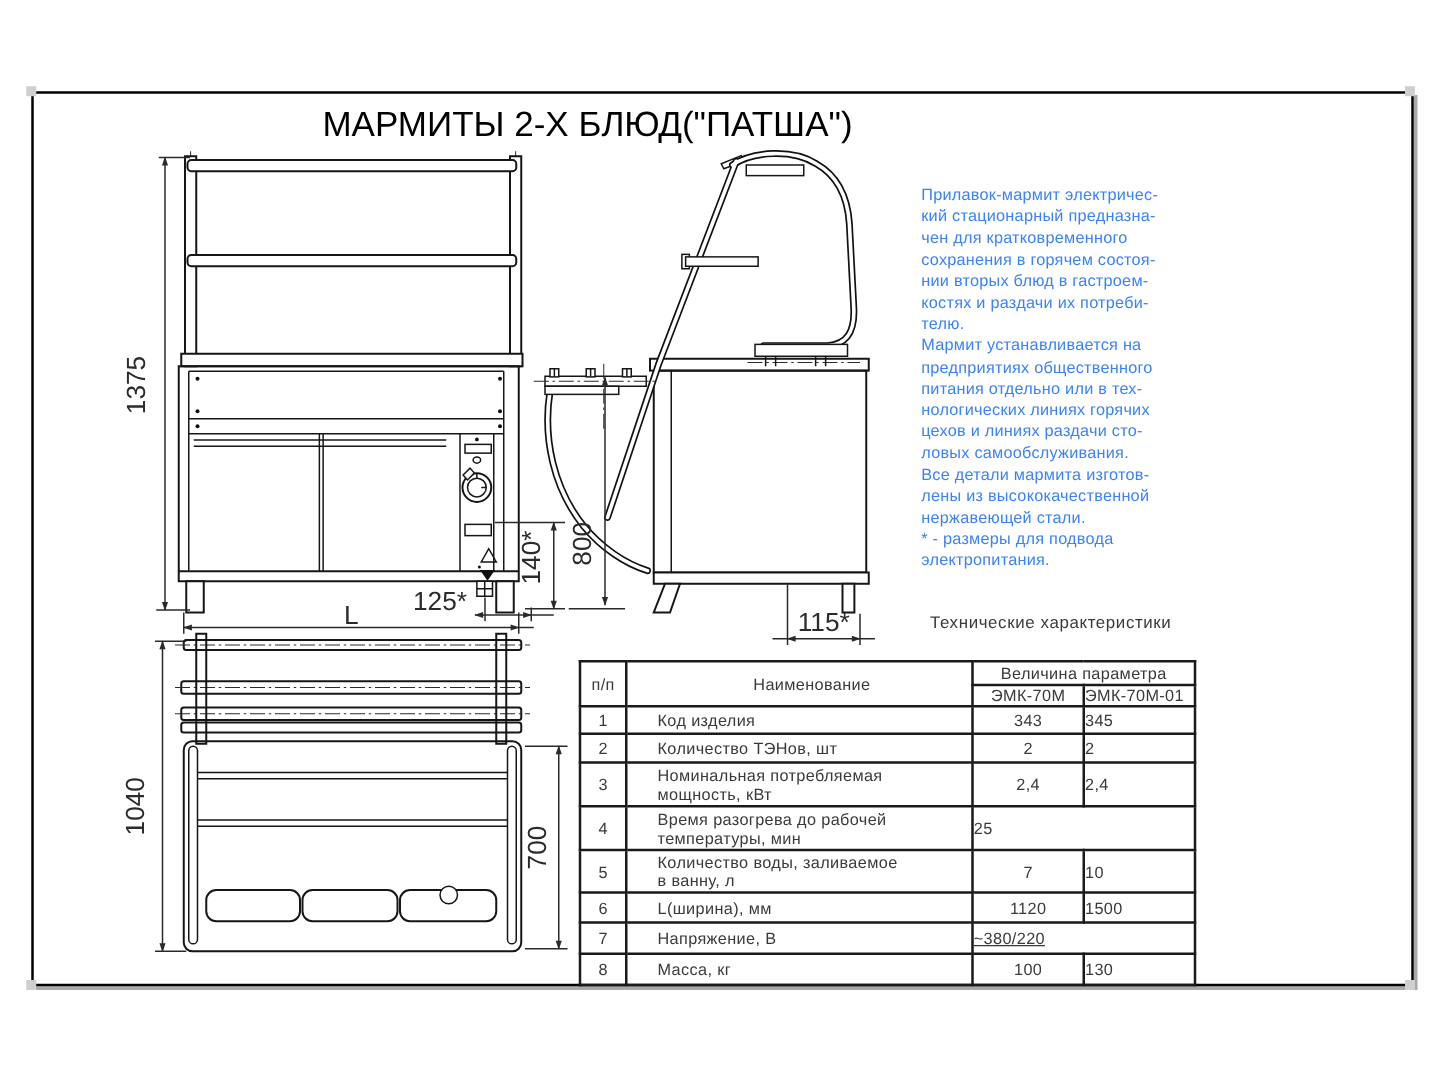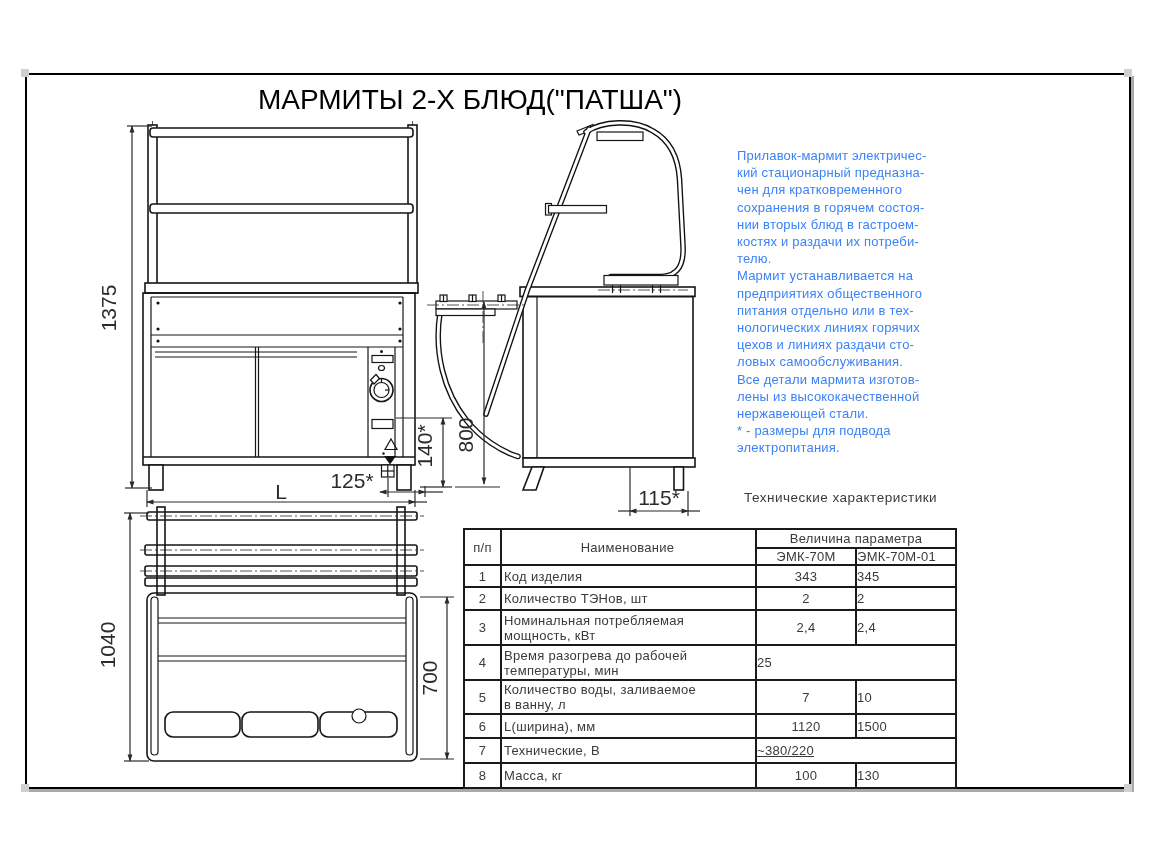--- a/index.html
+++ b/index.html
@@ -12,21 +12,21 @@
          font-size:28px;color:#000;white-space:nowrap;}
   #desc{position:absolute;left:737px;top:147px;width:228px;font-size:13px;
         line-height:17.2px;color:#3b82f6;white-space:pre-line;letter-spacing:0.2px;}
   #tbl-title{position:absolute;left:744px;top:490px;font-size:13.5px;color:#3a3a3a;
         letter-spacing:0.5px;}
   #tbl-wrap{position:absolute;left:463px;top:528px;}
   table{border-collapse:collapse;table-layout:fixed;width:494px;font-size:13px;color:#3a3a3a;}
   td,th{border:2px solid #1a1a1a;padding:0;font-weight:normal;vertical-align:middle;
         overflow:hidden;letter-spacing:0.3px;}
   .c-num{width:35px;text-align:center;}
-  .c-name{width:247px;text-align:left;padding:1px 4px 1px 2px;line-height:15px;white-space:pre-line;}
+  .c-name{width:247px;text-align:left;padding:1px 4px 1px 24px;line-height:15px;white-space:pre-line;}
   .c-val{width:107px;text-align:center;}
   .c-val2{width:105px;text-align:left;}
   th{text-align:center;}
   svg{position:absolute;left:0;top:0;}
   svg text{font-family:"Liberation Sans",sans-serif;font-size:21px;fill:#2b2b2b;}
   .ln{stroke:#161616;stroke-width:1.6;fill:none;}
   .lt{stroke:#161616;stroke-width:1.2;fill:none;}
   .wf{fill:#fff;}
   .dim{stroke:#2a2a2a;stroke-width:1.2;fill:none;}
   .cl{stroke:#2a2a2a;stroke-width:0.8;fill:none;stroke-dasharray:12 3 2 3;}
@@ -268,21 +268,21 @@
         <td class="c-val2">10</td>
       </tr>
       <tr style="height:24px;">
         <td class="c-num">6</td>
         <td class="c-name">L(ширина), мм</td>
         <td class="c-val">1120</td>
         <td class="c-val2">1500</td>
       </tr>
       <tr style="height:25px;">
         <td class="c-num">7</td>
-        <td class="c-name">Технические, В</td>
+        <td class="c-name">Напряжение, В</td>
         <td colspan="2" style="text-align:left;text-decoration:underline;">~380/220</td>
       </tr>
       <tr style="height:25px;">
         <td class="c-num">8</td>
         <td class="c-name">Масса, кг</td>
         <td class="c-val">100</td>
         <td class="c-val2">130</td>
       </tr>
     </tbody>
       </table>

